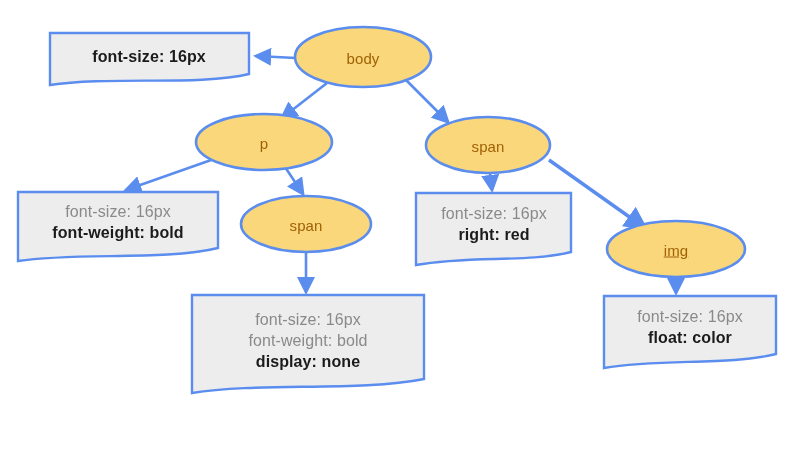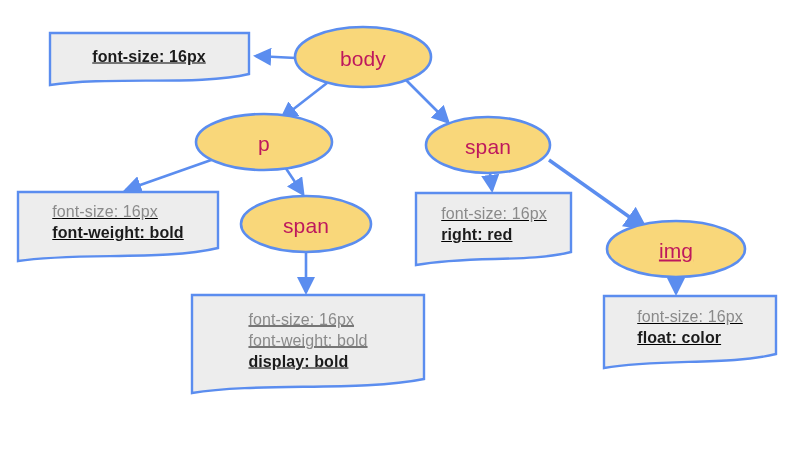--- a/index.html
+++ b/index.html
@@ -28,34 +28,33 @@
   }
   #nodes {
     position: absolute;
     left: 0;
     top: 0;
     width: 802px;
     height: 450px;
   }
   .node-label {
     position: absolute;
-    color: #be185d;
-    font-size: 21px;
+    color: #a16207;
+    font-size: 15px;
     line-height: 1;
     white-space: nowrap;
     transform: translate(-50%, -50%);
     letter-spacing: .1px;
   }
   .decl-block {
     position: absolute;
-    text-align: left;
+    text-align: center;
     white-space: nowrap;
     line-height: 21px;
     transform: translate(-50%, -50%);
-    text-decoration: underline;
   }
   .decl-line {
     font-size: 16px;
     color: #8a8a8a;
     letter-spacing: .1px;
   }
   .decl-line.active {
     color: #1b1b1b;
     font-weight: bold;
   }
@@ -125,21 +124,21 @@
   <div class="decl-block" style="left:149px; top:56px;">
       <div class="decl-line active">font-size: 16px</div>
     </div>
   <div class="decl-block" style="left:118px; top:222px;">
       <div class="decl-line">font-size: 16px</div>
       <div class="decl-line active">font-weight: bold</div>
     </div>
   <div class="decl-block" style="left:308px; top:340px;">
       <div class="decl-line">font-size: 16px</div>
       <div class="decl-line">font-weight: bold</div>
-      <div class="decl-line active">display: bold</div>
+      <div class="decl-line active">display: none</div>
     </div>
   <div class="decl-block" style="left:494px; top:224px;">
       <div class="decl-line">font-size: 16px</div>
       <div class="decl-line active">right: red</div>
     </div>
   <div class="decl-block" style="left:690px; top:327px;">
       <div class="decl-line">font-size: 16px</div>
       <div class="decl-line active">float: color</div>
     </div>
 

